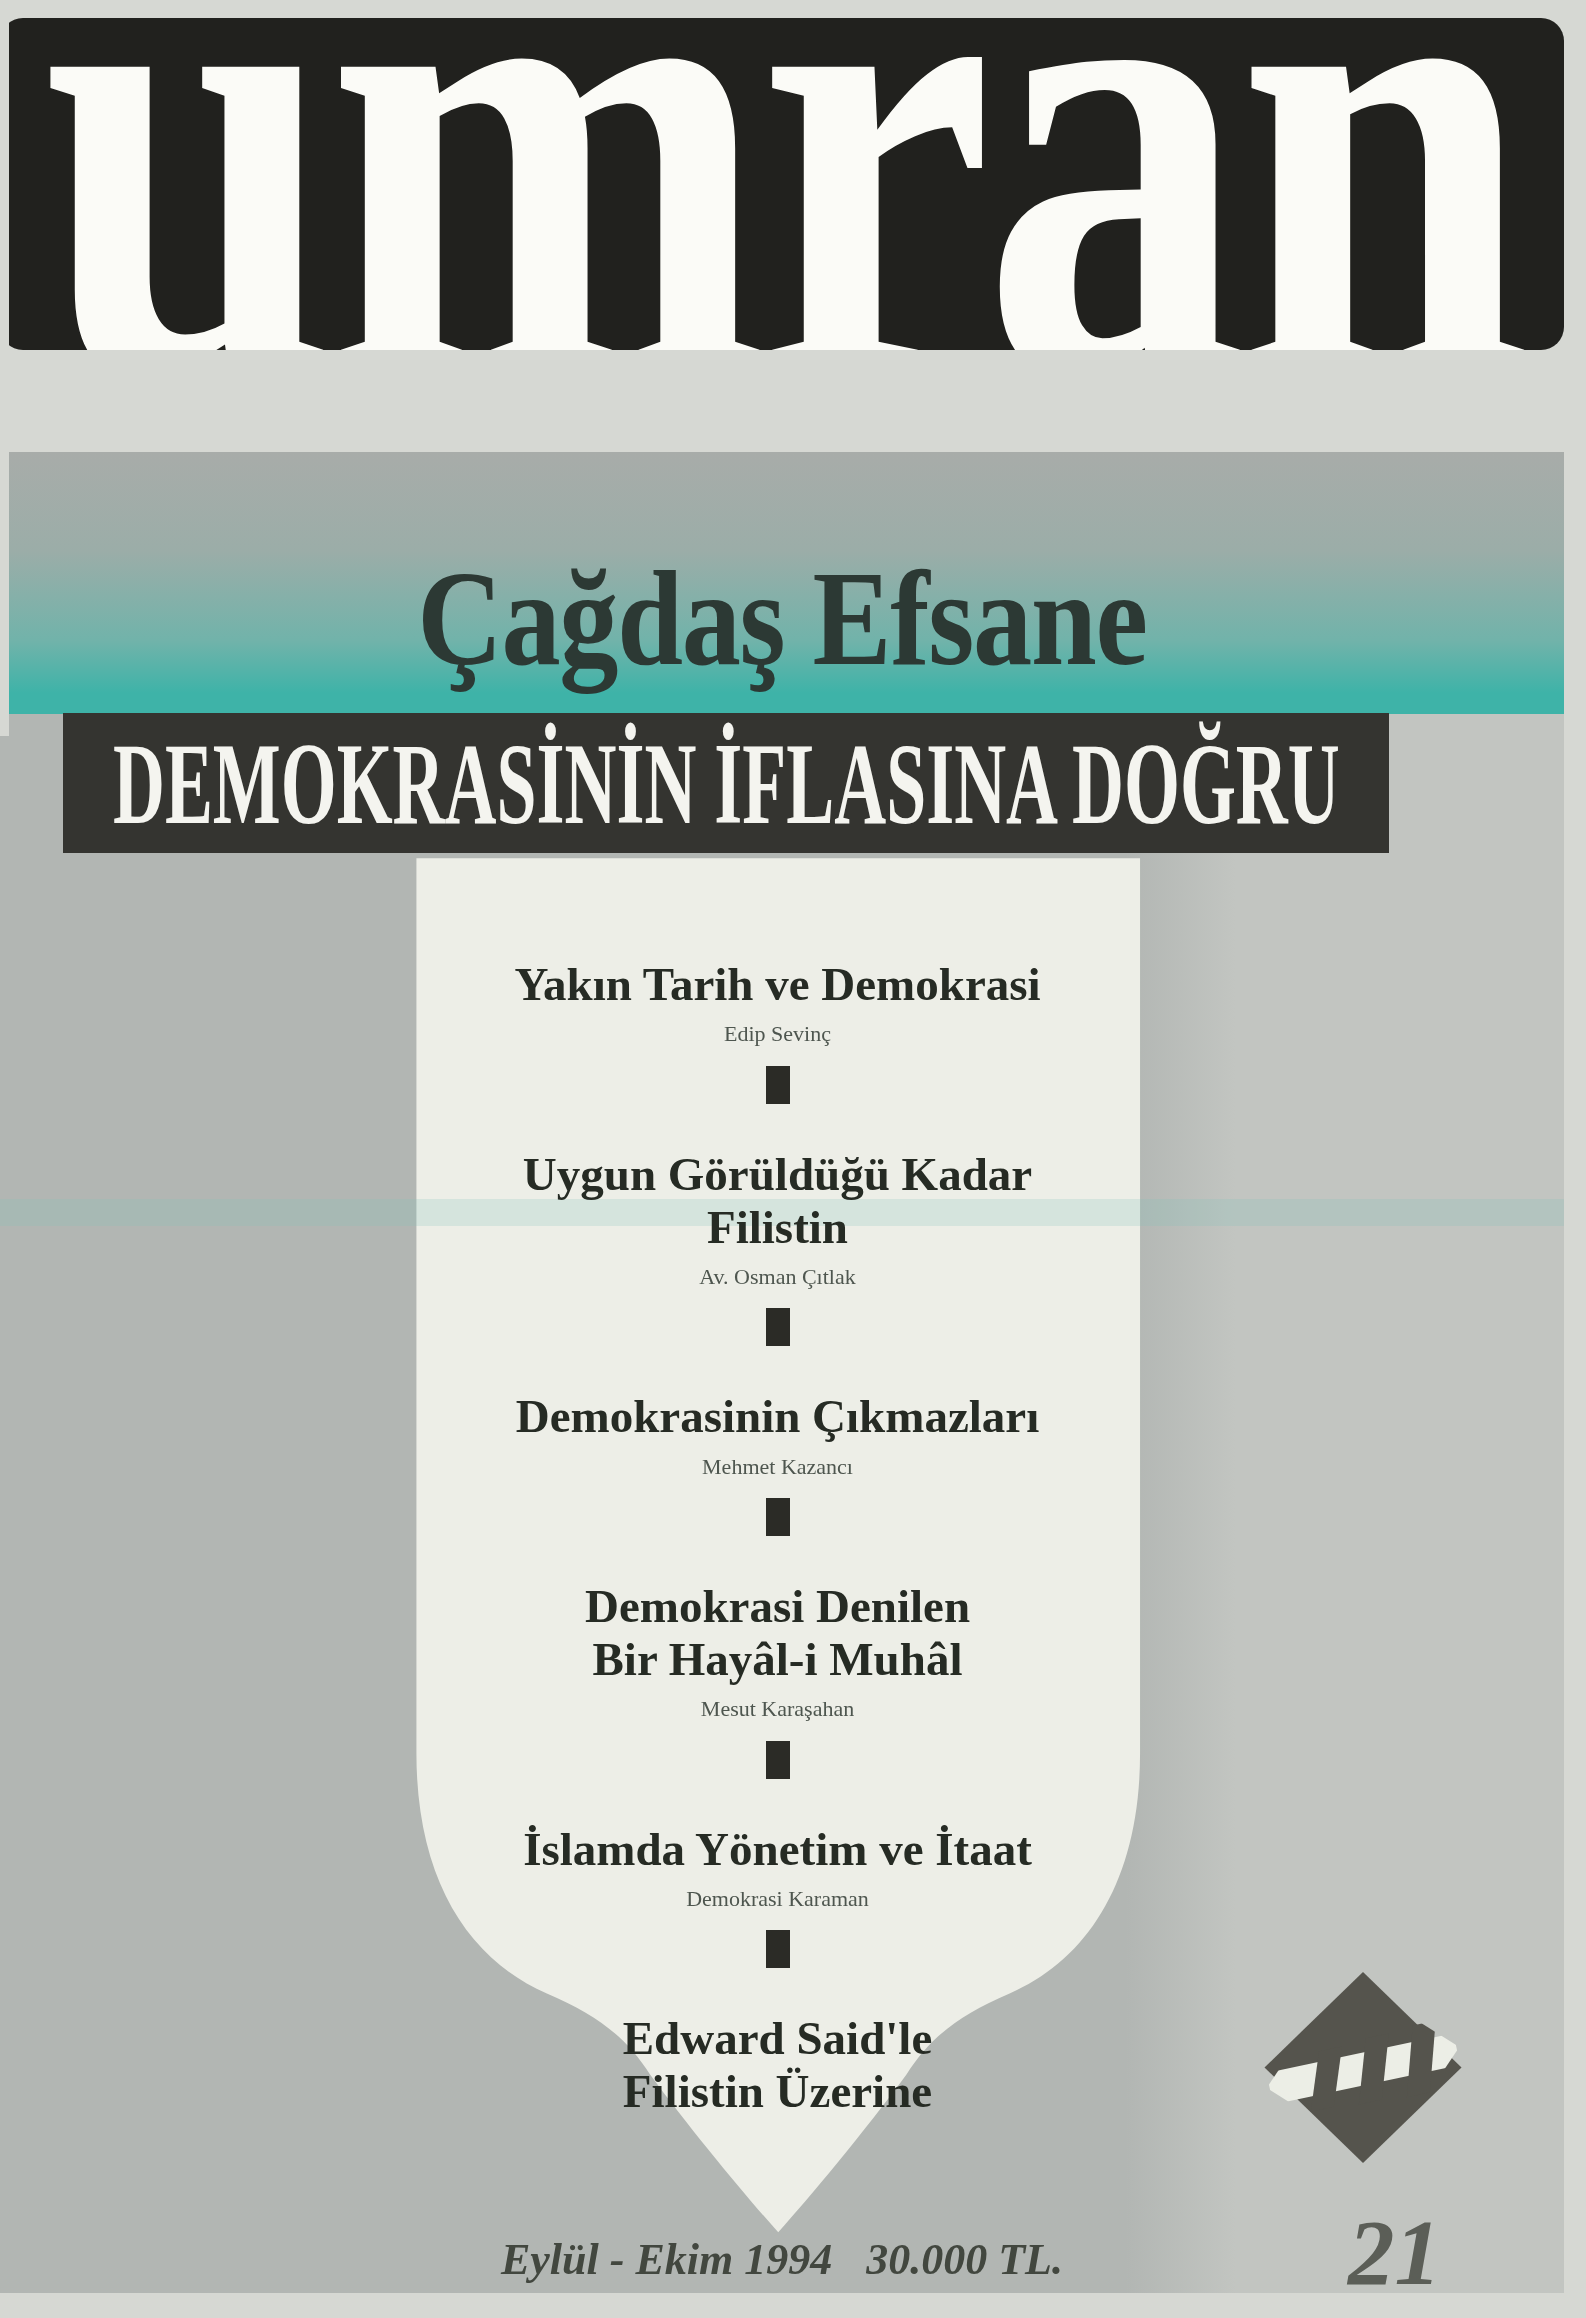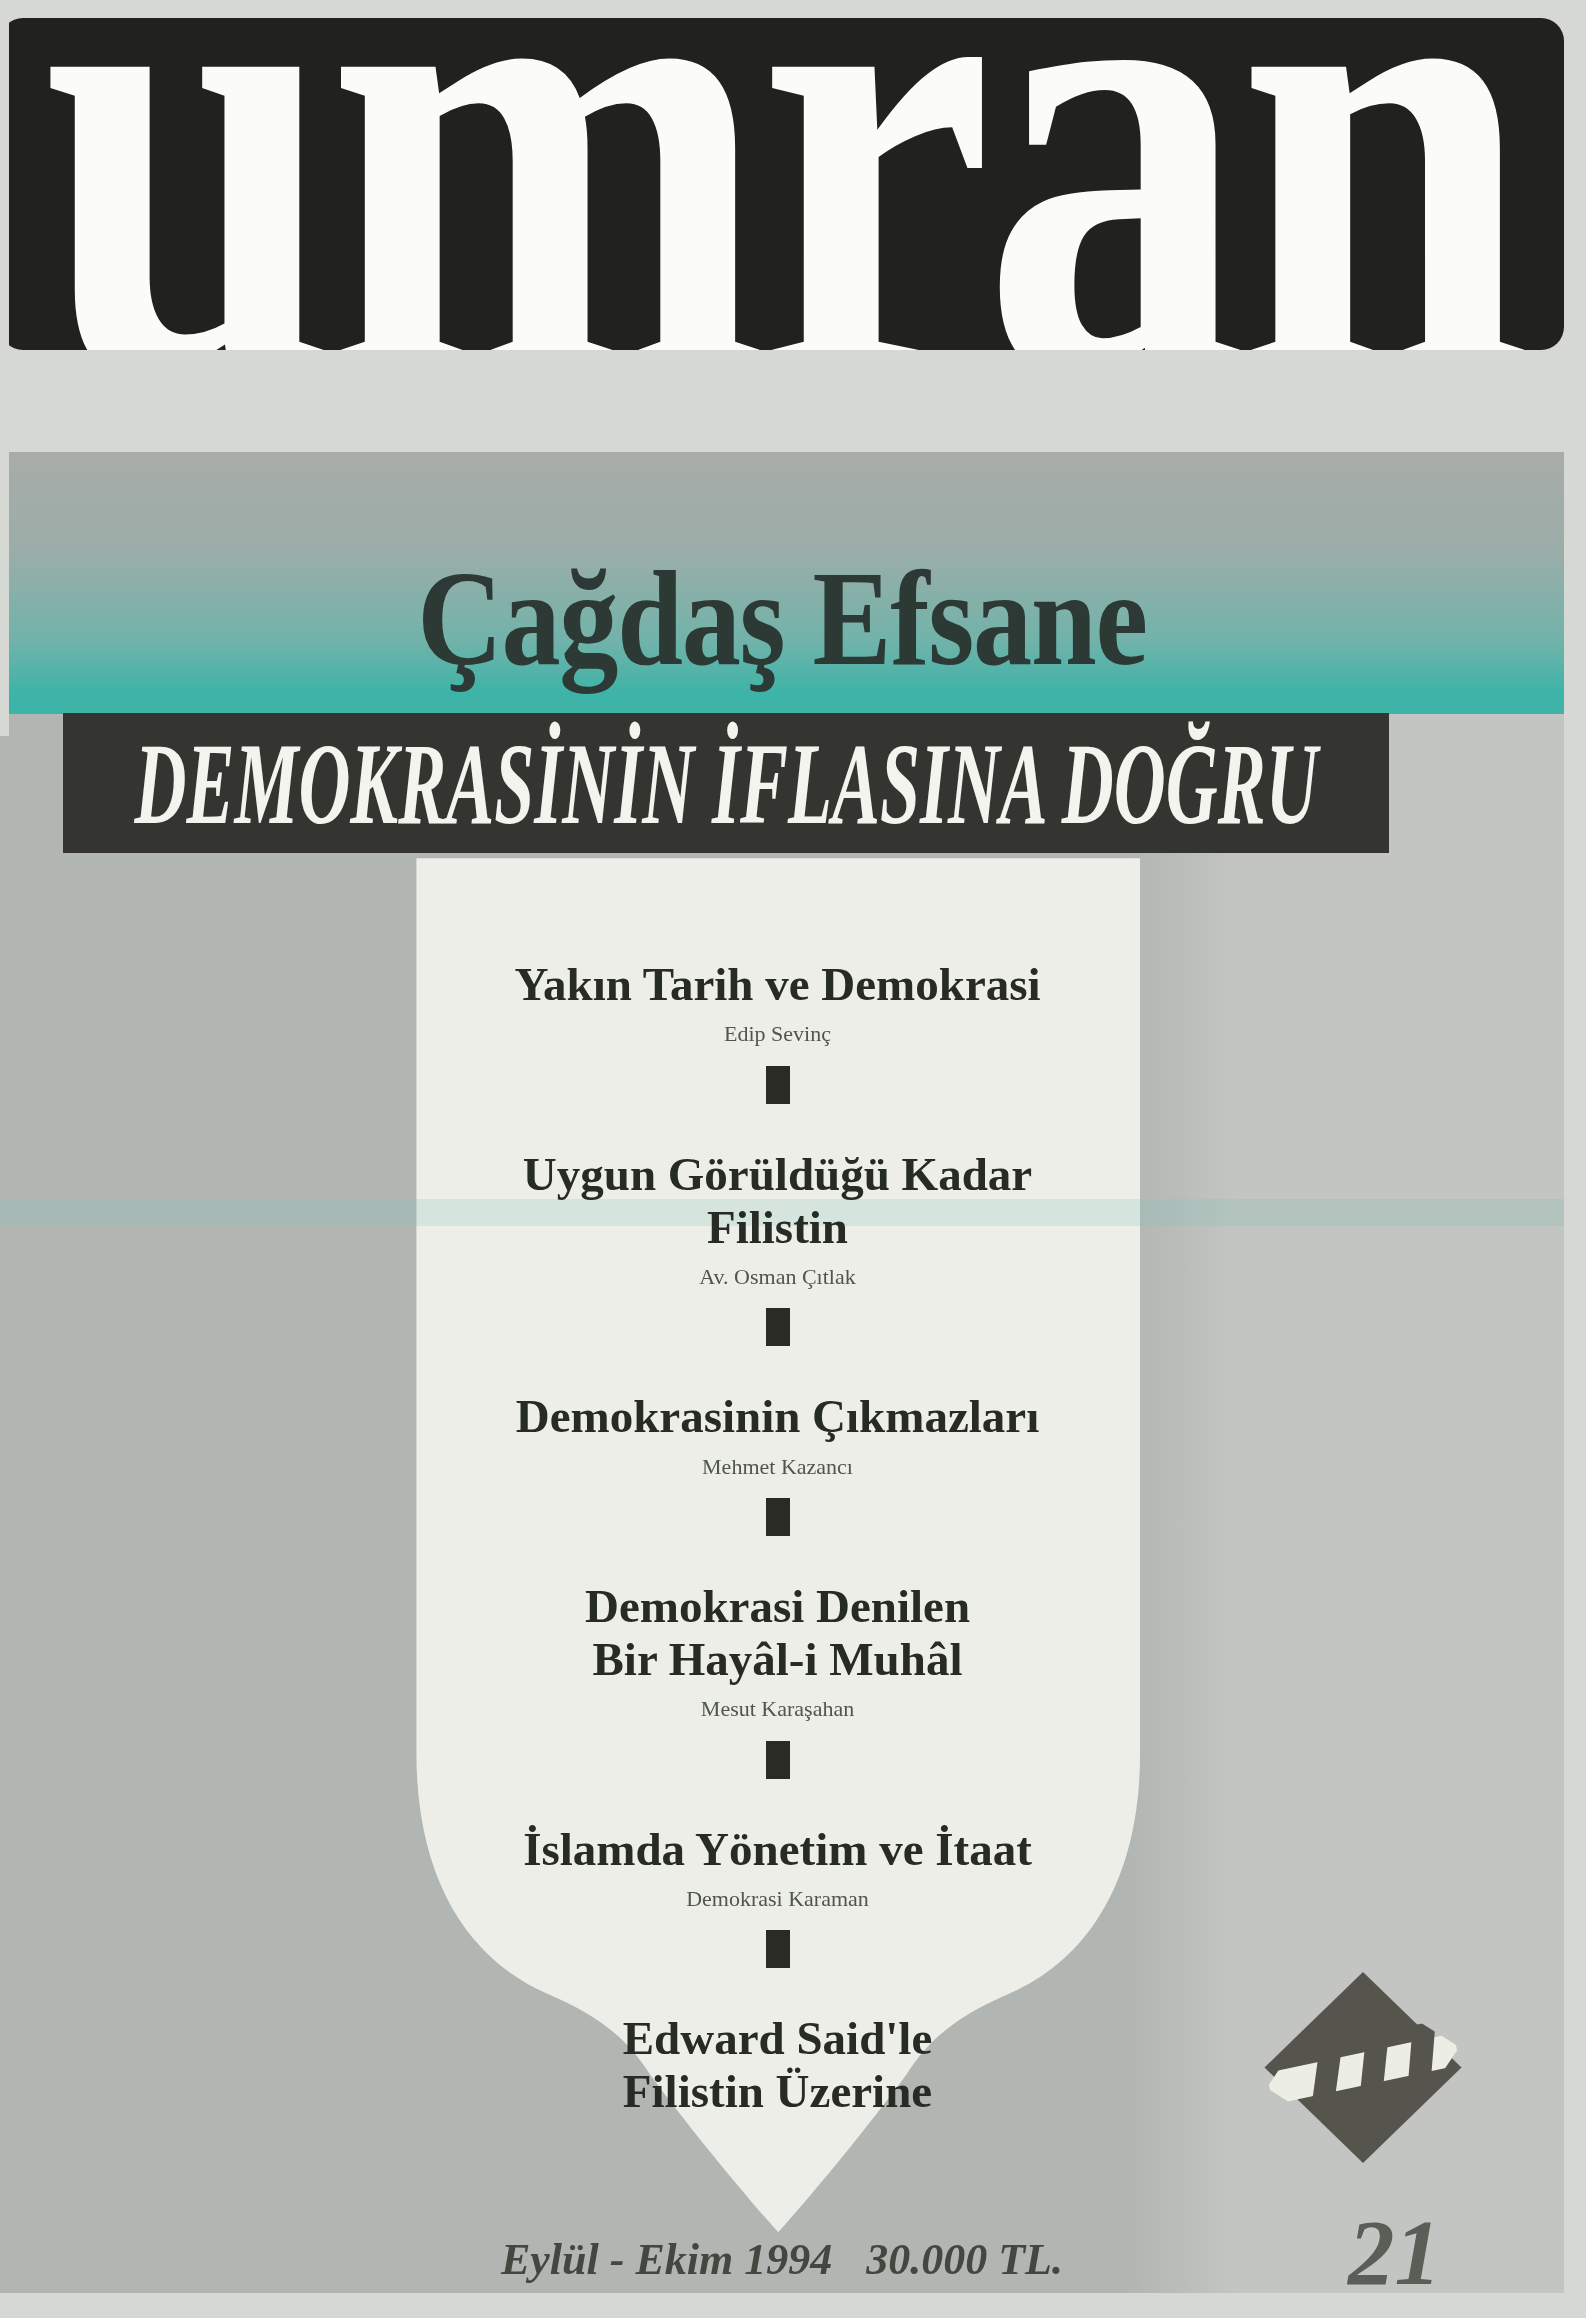--- a/index.html
+++ b/index.html
@@ -58,21 +58,21 @@
   .scan-band {
     left:0; top:1199px; width:1564px; height:26.5px;
     background:rgba(128,196,186,.22); z-index:3;
   }
 
   
   .headline-banner {
     left:63px; top:713px; width:1326px; height:140px;
     background:#343430; overflow:hidden;
     display:flex; align-items:center; justify-content:center;
-    padding-top:2px; z-index:4;font-style:italic;
+    padding-top:2px; z-index:4;
   }
   .headline {
     font-weight:bold; font-size:116px; line-height:1;
     transform:scaleX(.62); transform-origin:center;
     color:#f4f4ef; white-space:nowrap;
   }
 
   
   .arch { left:398px; top:856px; width:759px; height:1385px; z-index:2; }
 

